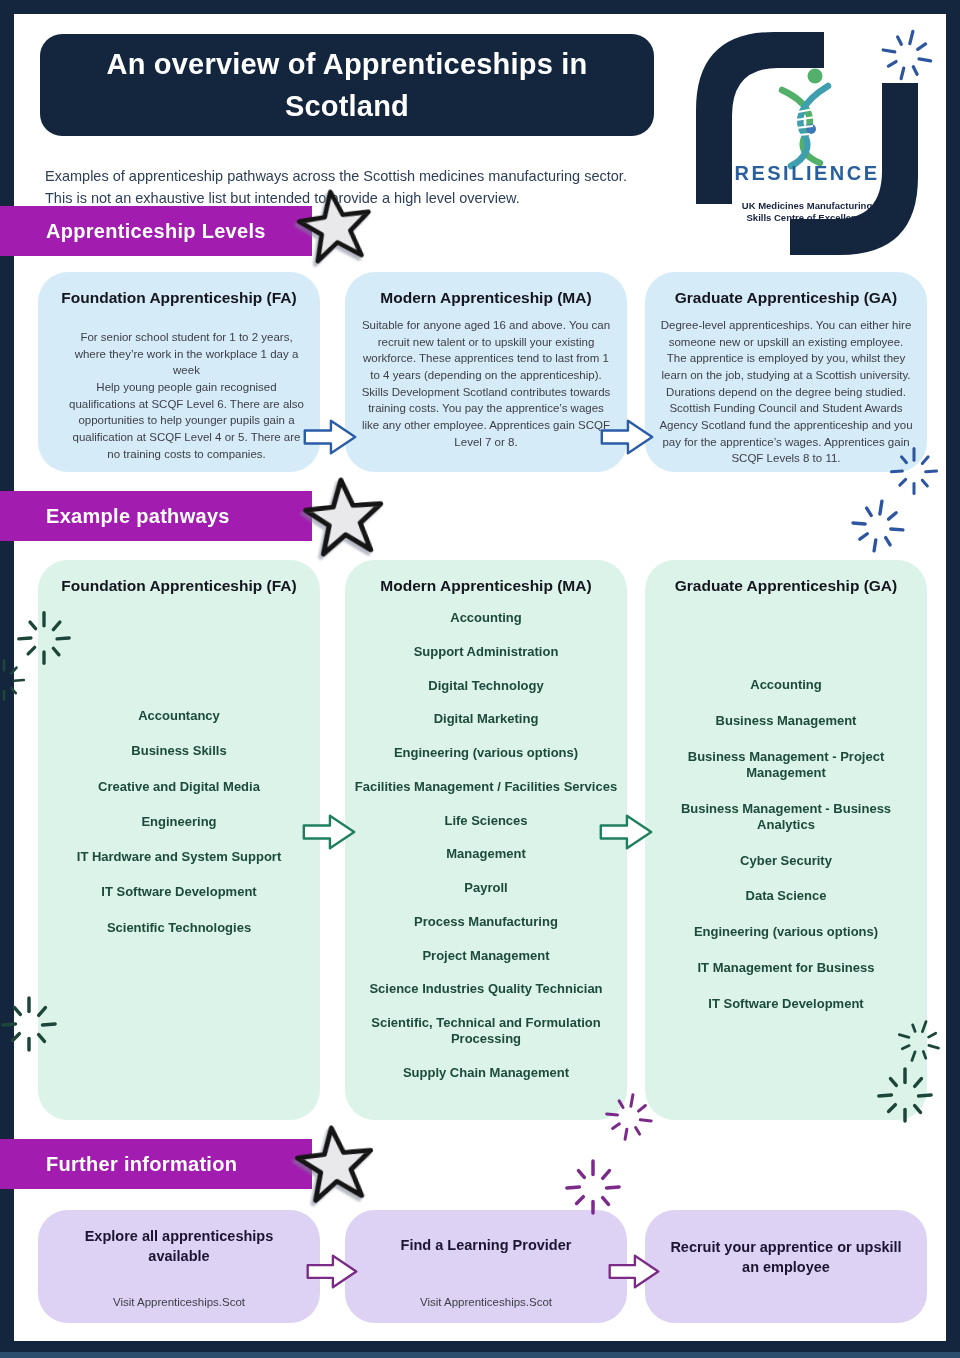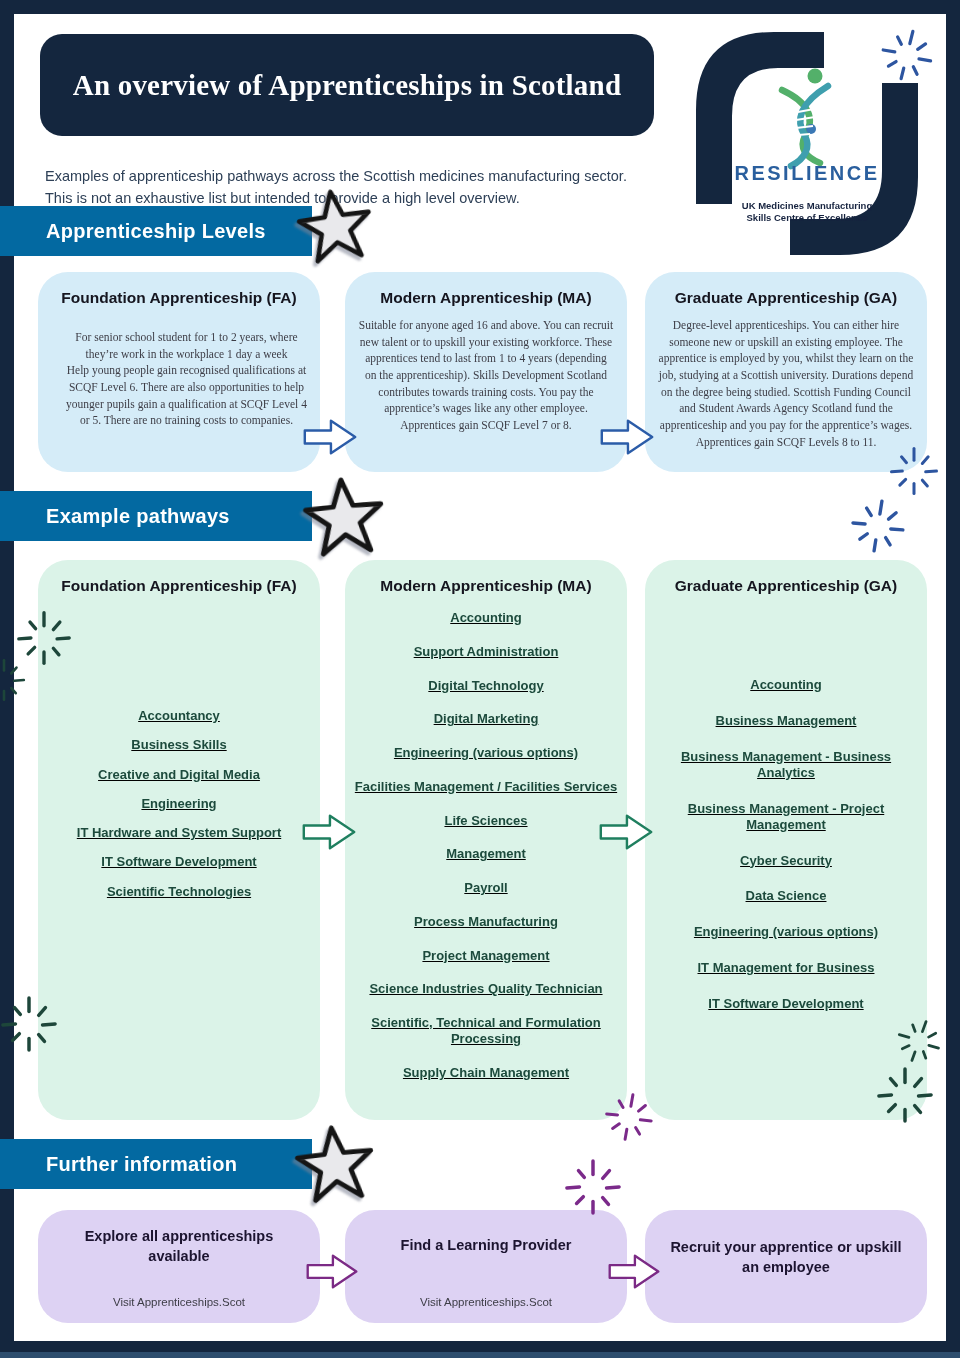--- a/index.html
+++ b/index.html
@@ -10,50 +10,50 @@
   .edge.top{left:0;top:0;width:960px;height:14px;}
   .edge.left{left:0;top:0;width:14px;height:1358px;}
   .edge.right{left:946px;top:0;width:14px;height:1358px;}
   .edge.bottom{left:0;top:1341px;width:960px;height:17px;}
   .edge.bottom-lite{left:0;top:1352px;width:960px;height:6px;background:#2e4e6e;}
 
   
   .title-box{position:absolute;left:40px;top:34px;width:614px;height:102px;background:#14263e;
              border-radius:22px;display:flex;align-items:center;justify-content:center;z-index:2;}
   .title-box h1{margin:0;padding:0 28px;color:#ffffff;font-size:29px;line-height:1.45;
-                text-align:center;font-weight:700;letter-spacing:.2px;font-family:Liberation Serif, serif;}
+                text-align:center;font-weight:700;letter-spacing:.2px;}
   .intro{position:absolute;left:45px;top:150px;width:590px;color:#2e4057;font-size:14.5px;
          line-height:1.55;z-index:2;}
 
   
   .logo{position:absolute;left:688px;top:26px;width:238px;height:235px;z-index:2;}
   .logo svg{position:absolute;left:0;top:0;}
   .logo-text{position:absolute;left:30px;top:136px;width:178px;text-align:center;}
   .logo-name{color:#2a5f9e;font-weight:700;font-size:20px;letter-spacing:2.5px;line-height:1.1;text-align:center;}
   .logo-tag{color:#16233f;font-weight:700;font-size:9.5px;line-height:1.3;margin-top:16px;}
 
   
-  .banner{position:absolute;left:0;width:312px;height:50px;background:#0369a1;color:#ffffff;
+  .banner{position:absolute;left:0;width:312px;height:50px;background:#a21caf;color:#ffffff;
           display:flex;align-items:center;padding-left:46px;box-sizing:border-box;z-index:4;}
   .banner span{font-size:20px;font-weight:700;letter-spacing:.3px;}
   .star{position:absolute;z-index:5;filter:drop-shadow(-3px 3px 1px rgba(125,132,150,.55));}
 
   
   .card{position:absolute;width:282px;border-radius:30px;text-align:center;box-sizing:border-box;z-index:2;}
   .card-blue{top:272px;height:200px;background:#d5ecf8;}
   .card-mint{top:560px;height:560px;background:#dbf3e8;}
   .card-purple{top:1210px;height:113px;background:#ddd2f3;}
   .c1{left:38px;} .c2{left:345px;} .c3{left:645px;}
   .card h2{margin:17px 10px 0;font-size:15.5px;font-weight:700;color:#15151f;}
-  .card .body{margin:10px 13px 0;font-size:11.5px;color:#3d3d46;line-height:1.45;white-space:pre-line;font-family:Liberation Serif, serif;}
+  .card .body{margin:10px 13px 0;font-size:11.5px;color:#3d3d46;line-height:1.45;white-space:pre-line;}
   .card .body.fa{margin-top:22px;margin-left:28px;}
 
-  .plist{display:flex;flex-direction:column;align-items:center;text-decoration:underline;}
+  .plist{display:flex;flex-direction:column;align-items:center;}
   .plist .pitem{font-size:13px;font-weight:700;color:#1c4a3c;line-height:1.25;padding:0 6px;}
-  .plist.fa{padding-top:113px;gap:13px;}
+  .plist.fa{padding-top:113px;gap:19px;}
   .plist.ma{padding-top:15px;gap:17.5px;}
   .plist.ga{padding-top:82px;gap:19.5px;}
 
   .card-purple h3{margin:17px 16px 0;font-size:14.5px;font-weight:700;color:#1c1430;line-height:1.35;}
   .card-purple h3.center{margin-top:28px;}
   .card-purple .visit{position:absolute;left:0;right:0;bottom:15px;font-size:11.5px;color:#3d3d46;}
 
   
   .arrow{position:absolute;z-index:2;}
 
@@ -185,22 +185,22 @@
         <div class="pitem">Scientific, Technical and Formulation Processing</div>
         <div class="pitem">Supply Chain Management</div>
       </div>
   </div>
   <div class="card card-mint c3">
     <h2>Graduate Apprenticeship (GA)</h2>
     <div class="plist ga">
 
     <div class="pitem">Accounting</div>
         <div class="pitem">Business Management</div>
+        <div class="pitem">Business Management - Project Management</div>
         <div class="pitem">Business Management - Business Analytics</div>
-        <div class="pitem">Business Management - Project Management</div>
         <div class="pitem">Cyber Security</div>
         <div class="pitem">Data Science</div>
         <div class="pitem">Engineering (various options)</div>
         <div class="pitem">IT Management for Business</div>
         <div class="pitem">IT Software Development</div>
       </div>
   </div>
   <svg class="arrow" style="left:301px;top:811px" width="56" height="42" viewBox="0 0 60 44">
       <use href="#arrowp" stroke="#1f7f5f"></use>
     </svg>

